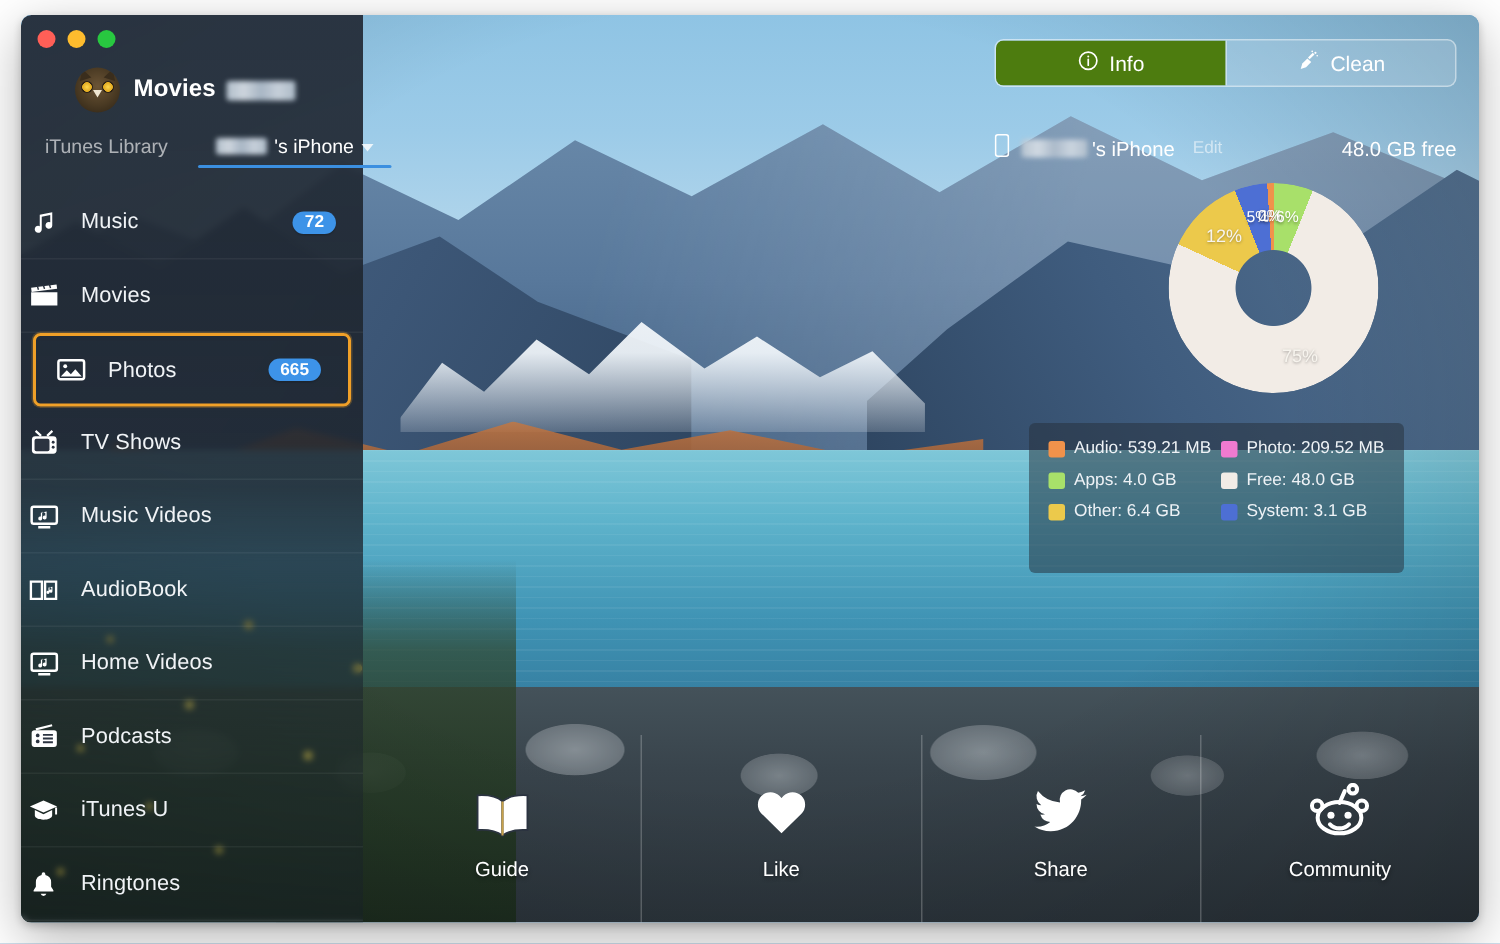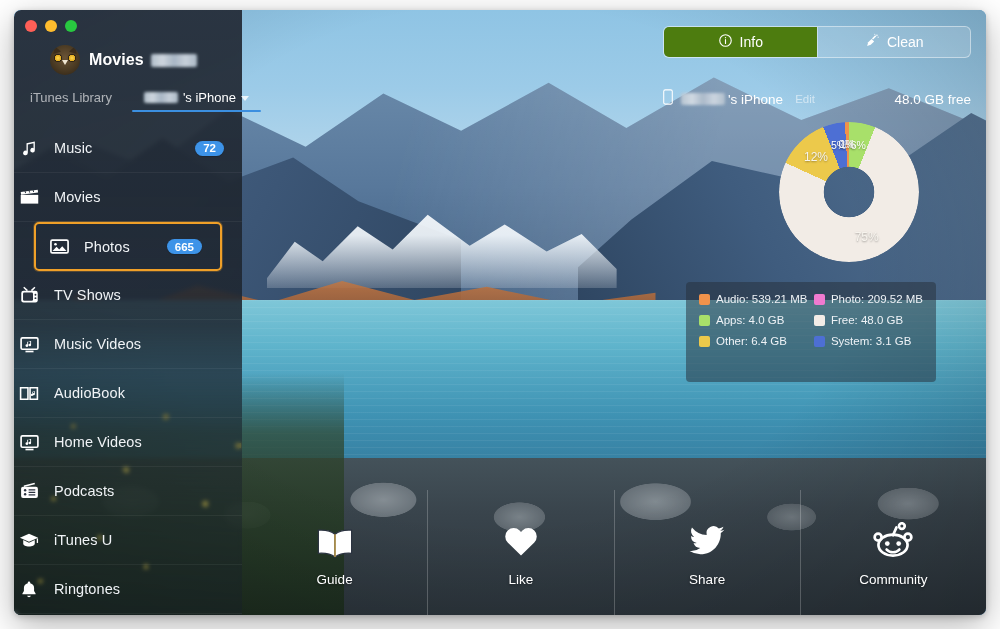--- a/index.html
+++ b/index.html
@@ -185,21 +185,21 @@
   .nav-item .ico{width:22px;height:22px;flex:none;display:flex;align-items:center;justify-content:center;}
   .nav-item .ico svg{display:block;}
   .nav-label{color:#f0f3f6;font-size:14.5px;letter-spacing:.1px;flex:1;}
   .badge{
     background:#3d93e8;color:#ffffff;font-size:11.5px;font-weight:bold;
     border-radius:9px;padding:1.5px 8px;margin-right:18px;min-width:26px;text-align:center;
     box-shadow:0 1px 1px rgba(0,0,0,.18);
   }
   .nav-item.highlighted{
     border:2px solid #f0a028;border-radius:5px;
-    margin:0 20px;padding-left:12px;height:49px;
+    margin:0 8px;padding-left:12px;height:49px;
     box-shadow:0 0 0 1px rgba(240,160,40,.25);
   }
 
   
   .main{position:absolute;left:228px;top:0;right:0;bottom:0;z-index:4;}
 
   .seg{
     position:absolute;right:15px;top:16px;width:308px;height:32px;
     border-radius:6px;overflow:hidden;display:flex;
     border:1px solid rgba(255,255,255,.45);

